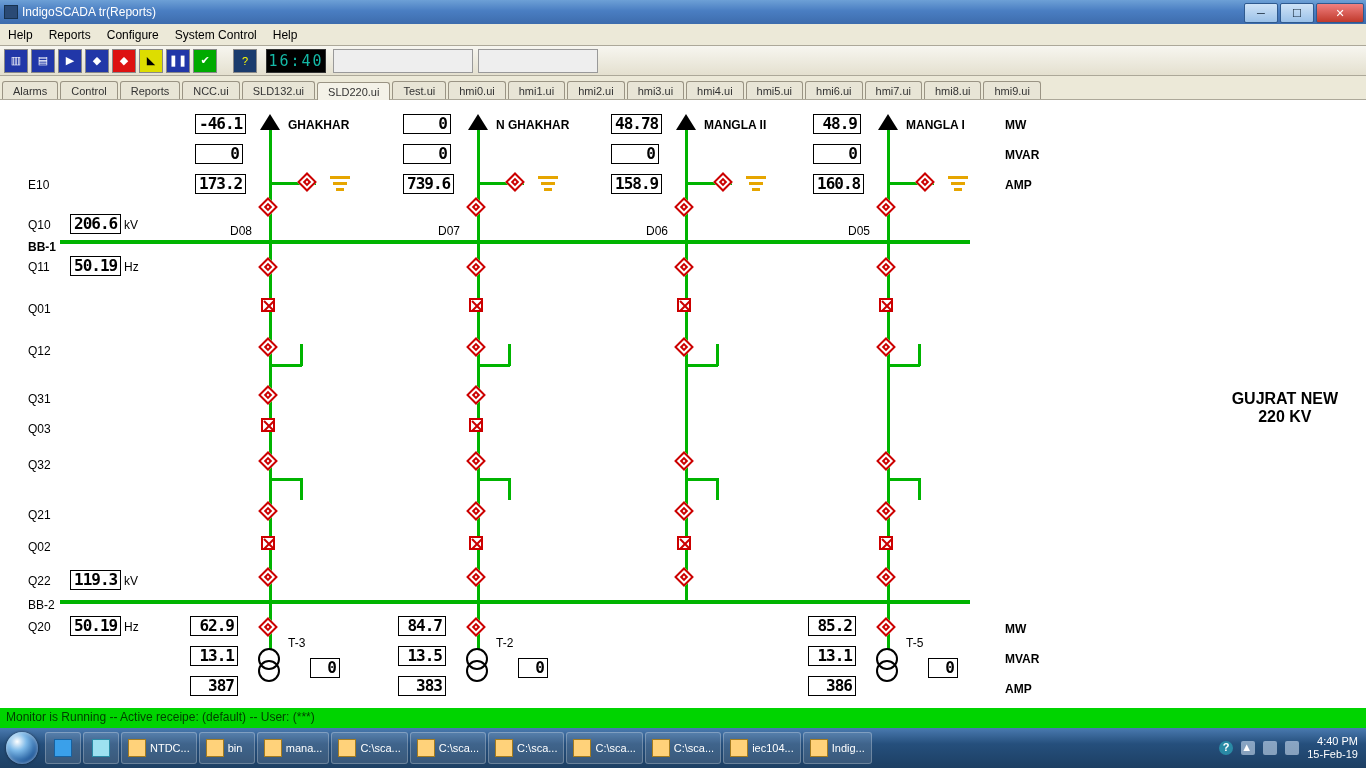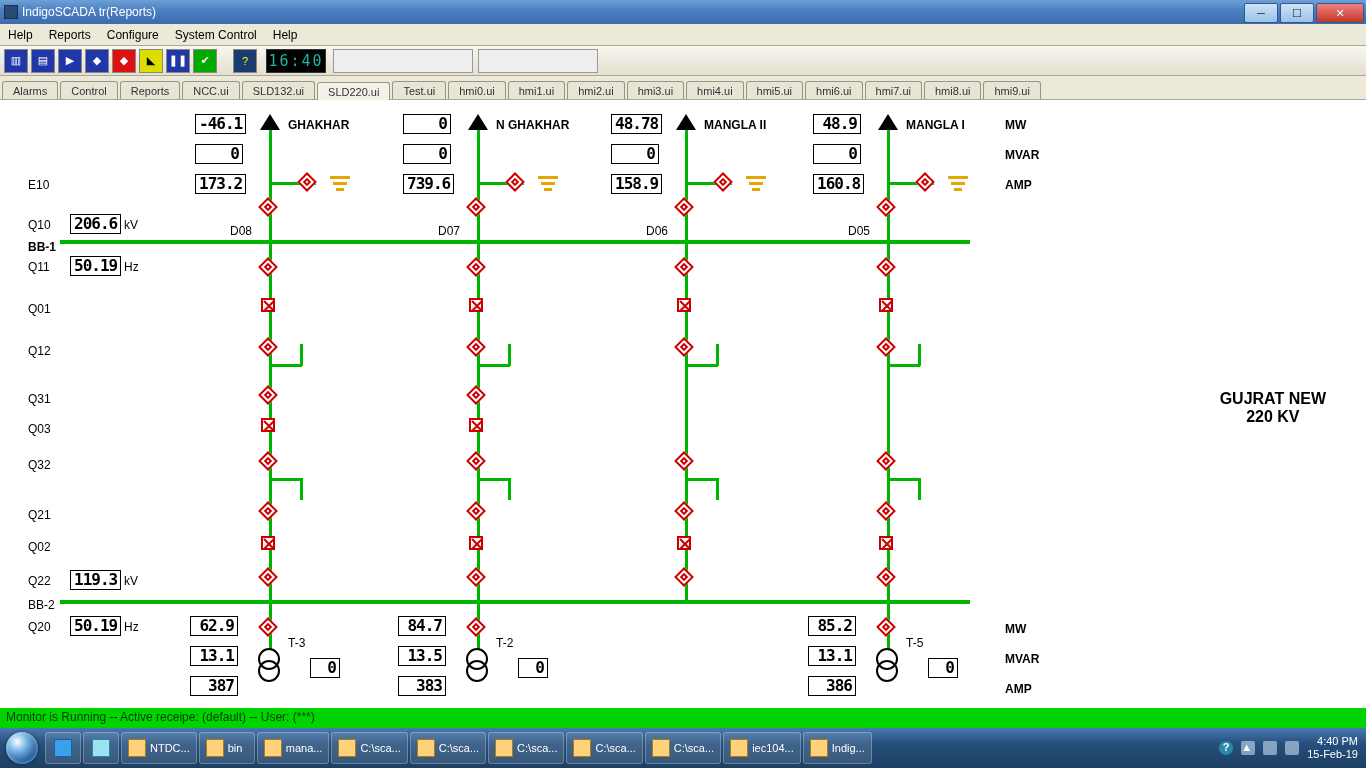--- a/index.html
+++ b/index.html
@@ -30,21 +30,21 @@
   .tab { padding:3px 10px 2px 10px; border:1px solid #9a9484; border-bottom:none; background:#e8e5d6; margin-right:2px; border-radius:3px 3px 0 0; cursor:default; color:#333;}
   .tab.active { background:#f4f2e8; font-weight:normal; position:relative; top:1px;}
 
   
   .diagram { position:relative; width:1366px; height:598px; background:#fff; }
   .seg { font-family:"Consolas","Lucida Console",monospace; background:#fff; border:1px solid #000; padding:0 3px; text-align:right; display:inline-block; min-width:48px; height:20px; line-height:18px; color:#000; font-weight:bold; letter-spacing:-1px; font-size:16px;}
   .lbl { position:absolute; font-size:12px; font-weight:bold; }
   .lblN { position:absolute; font-size:12px; }
   .hline { position:absolute; background:#00b400; height:4px; }
   .vline { position:absolute; background:#00b400; width:3px; }
-  .stationTitle { position:absolute; right:40px; top:290px; font-size:16px; font-weight:bold; text-align:center; }
+  .stationTitle { position:absolute; right:28px; top:290px; font-size:16px; font-weight:bold; text-align:center; }
 
   
   .sq   { position:absolute; width:14px; height:14px; border:2px solid #c00; background:#fff; }
   .sq::before, .sq::after { content:""; position:absolute; left:5px; top:-1px; width:2px; height:14px; background:#c00;}
   .sq::before{ transform:rotate(45deg);} .sq::after{ transform:rotate(-45deg);}
   .dia  { position:absolute; width:14px; height:14px; border:2px solid #c00; background:#fff; transform:rotate(45deg);}
   .dia .inner{position:absolute; inset:2px; border:2px solid #c00;}
   .arrowUp { position:absolute; width:0; height:0; border-left:10px solid transparent; border-right:10px solid transparent; border-bottom:16px solid #000;}
   .earth { position:absolute; width:4px; height:18px; }
   .earth span{ position:absolute; background:#e6a500; height:3px; left:-8px;}

